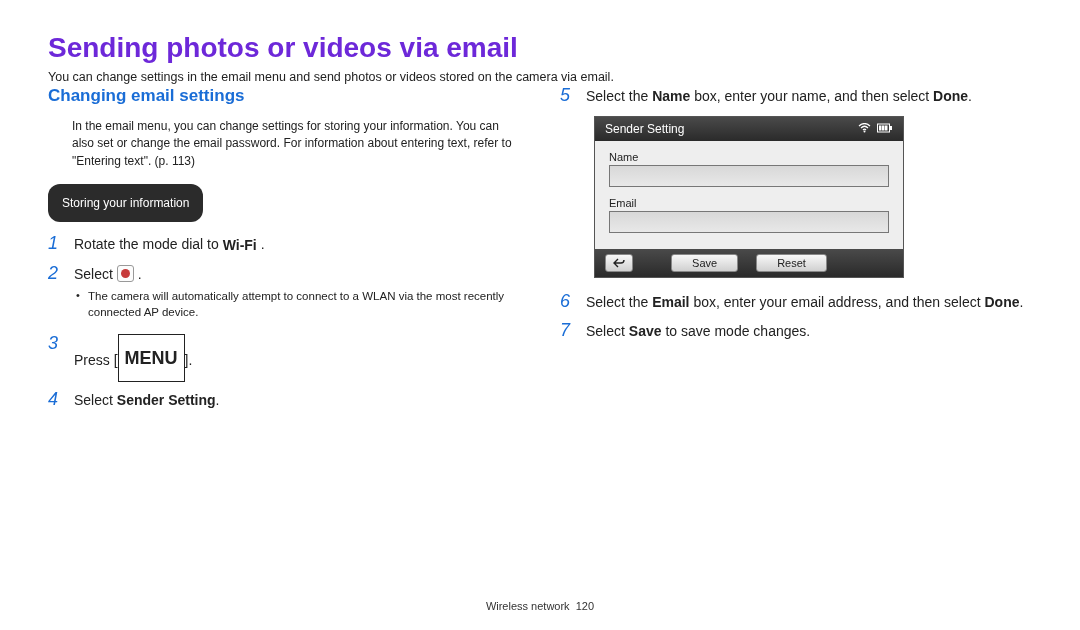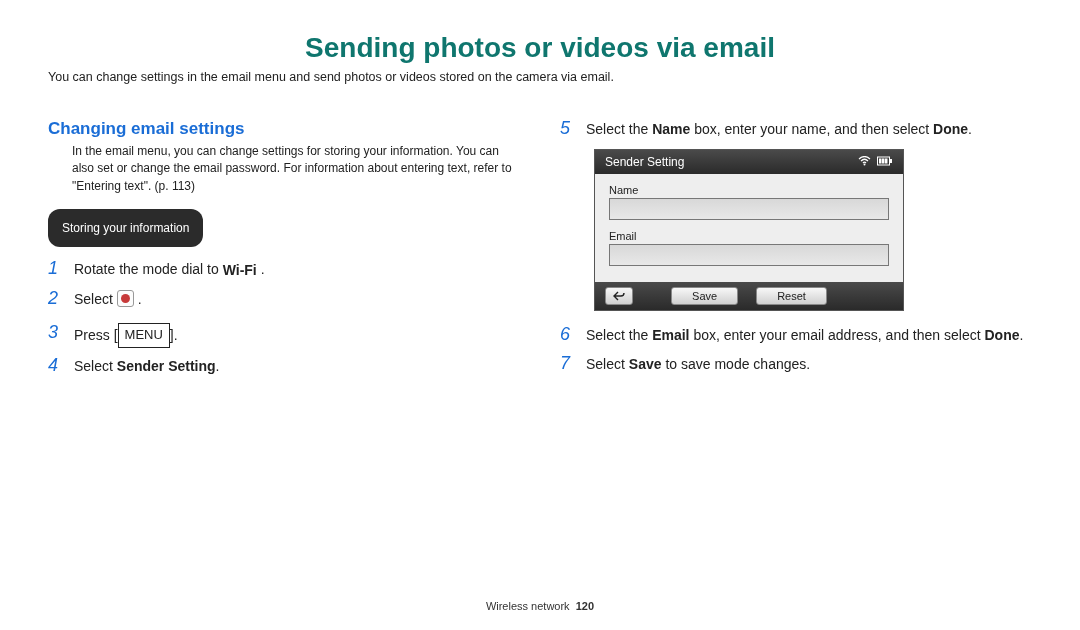--- a/index.html
+++ b/index.html
@@ -6,44 +6,43 @@
   body {
     width: 1080px;
     height: 630px;
     font-family: "Segoe UI", Arial, sans-serif;
     background: #fff;
     position: relative;
     padding: 32px 48px 0 48px;
     color: #222;
   }
   .page-title {
-    color: #0f766e;
+    color: #6d28d9;
     font-size: 28px;
     font-weight: 700;
     margin-bottom: 6px;
-    text-align: center;
   }
   .page-intro {
     font-size: 12.5px;
     color: #222;
-    margin-bottom: 35px;
+    margin-bottom: 2px;
   }
   .columns {
     display: flex;
     gap: 40px;
   }
   .col {
     flex: 1;
     min-width: 0;
   }
   .section-heading {
     color: #1a6dd6;
     font-size: 17px;
     font-weight: 700;
-    margin-bottom: 4px;
+    margin-bottom: 12px;
   }
   .section-intro {
     font-size: 12px;
     line-height: 1.45;
     margin-bottom: 14px;
     margin-left: 24px;
   }
   .pill {
     display: inline-block;
     background: #2b2b2b;
@@ -99,23 +98,23 @@
     content: "";
     position: absolute;
     left: 3px; top: 3px;
     width: 9px; height: 9px;
     border-radius: 50%;
     background: #c73a3a;
   }
   .menu-box {
     display: inline-block;
     border: 1.5px solid #222;
-    padding: 2px 6px;
-    font-weight: 400;
-    font-size: 13px;
+    padding: 10px 6px;
+    font-weight: 700;
+    font-size: 18px;
     vertical-align: 1px;
   }
   .sub-bullets {
     list-style: none;
     margin: 4px 0 6px 0;
   }
   .sub-bullets li {
     font-size: 11.5px;
     line-height: 1.4;
     padding-left: 14px;
@@ -189,21 +188,21 @@
   }
   .wifi-mini, .bat-mini { font-size: 11px; }
   .footer {
     position: absolute;
     bottom: 18px;
     left: 0; right: 0;
     text-align: center;
     font-size: 11px;
     color: #333;
   }
-  .footer strong { font-weight: 700; }
+  .footer strong { font-weight: 400; }
 </style>
 </head>
 <body>
 
 <h1 class="page-title">Sending photos or videos via email</h1>
 <p class="page-intro">You can change settings in the email menu and send photos or videos stored on the camera via email.</p>
 
 <div class="columns">
 
   <div class="col">
@@ -218,20 +217,21 @@
         <div class="step-body">
           <span>Rotate the mode dial to </span><span class="inline-icon wifi-text">Wi-Fi</span><span> .</span>
         </div>
       </div>
 
       <div class="step">
         <span class="step-num">2</span>
         <div class="step-body">
           <span>Select </span><span class="email-icon"></span><span> .</span>
           <ul class="sub-bullets">
+            <li>The camera will automatically attempt to connect to a WLAN via the most recently connected AP device.</li>
           </ul>
         </div>
       </div>
 
       <div class="step">
         <span class="step-num">3</span>
         <div class="step-body">
           <span>Press [</span><span class="menu-box">MENU</span><span>].</span>
         </div>
       </div>

